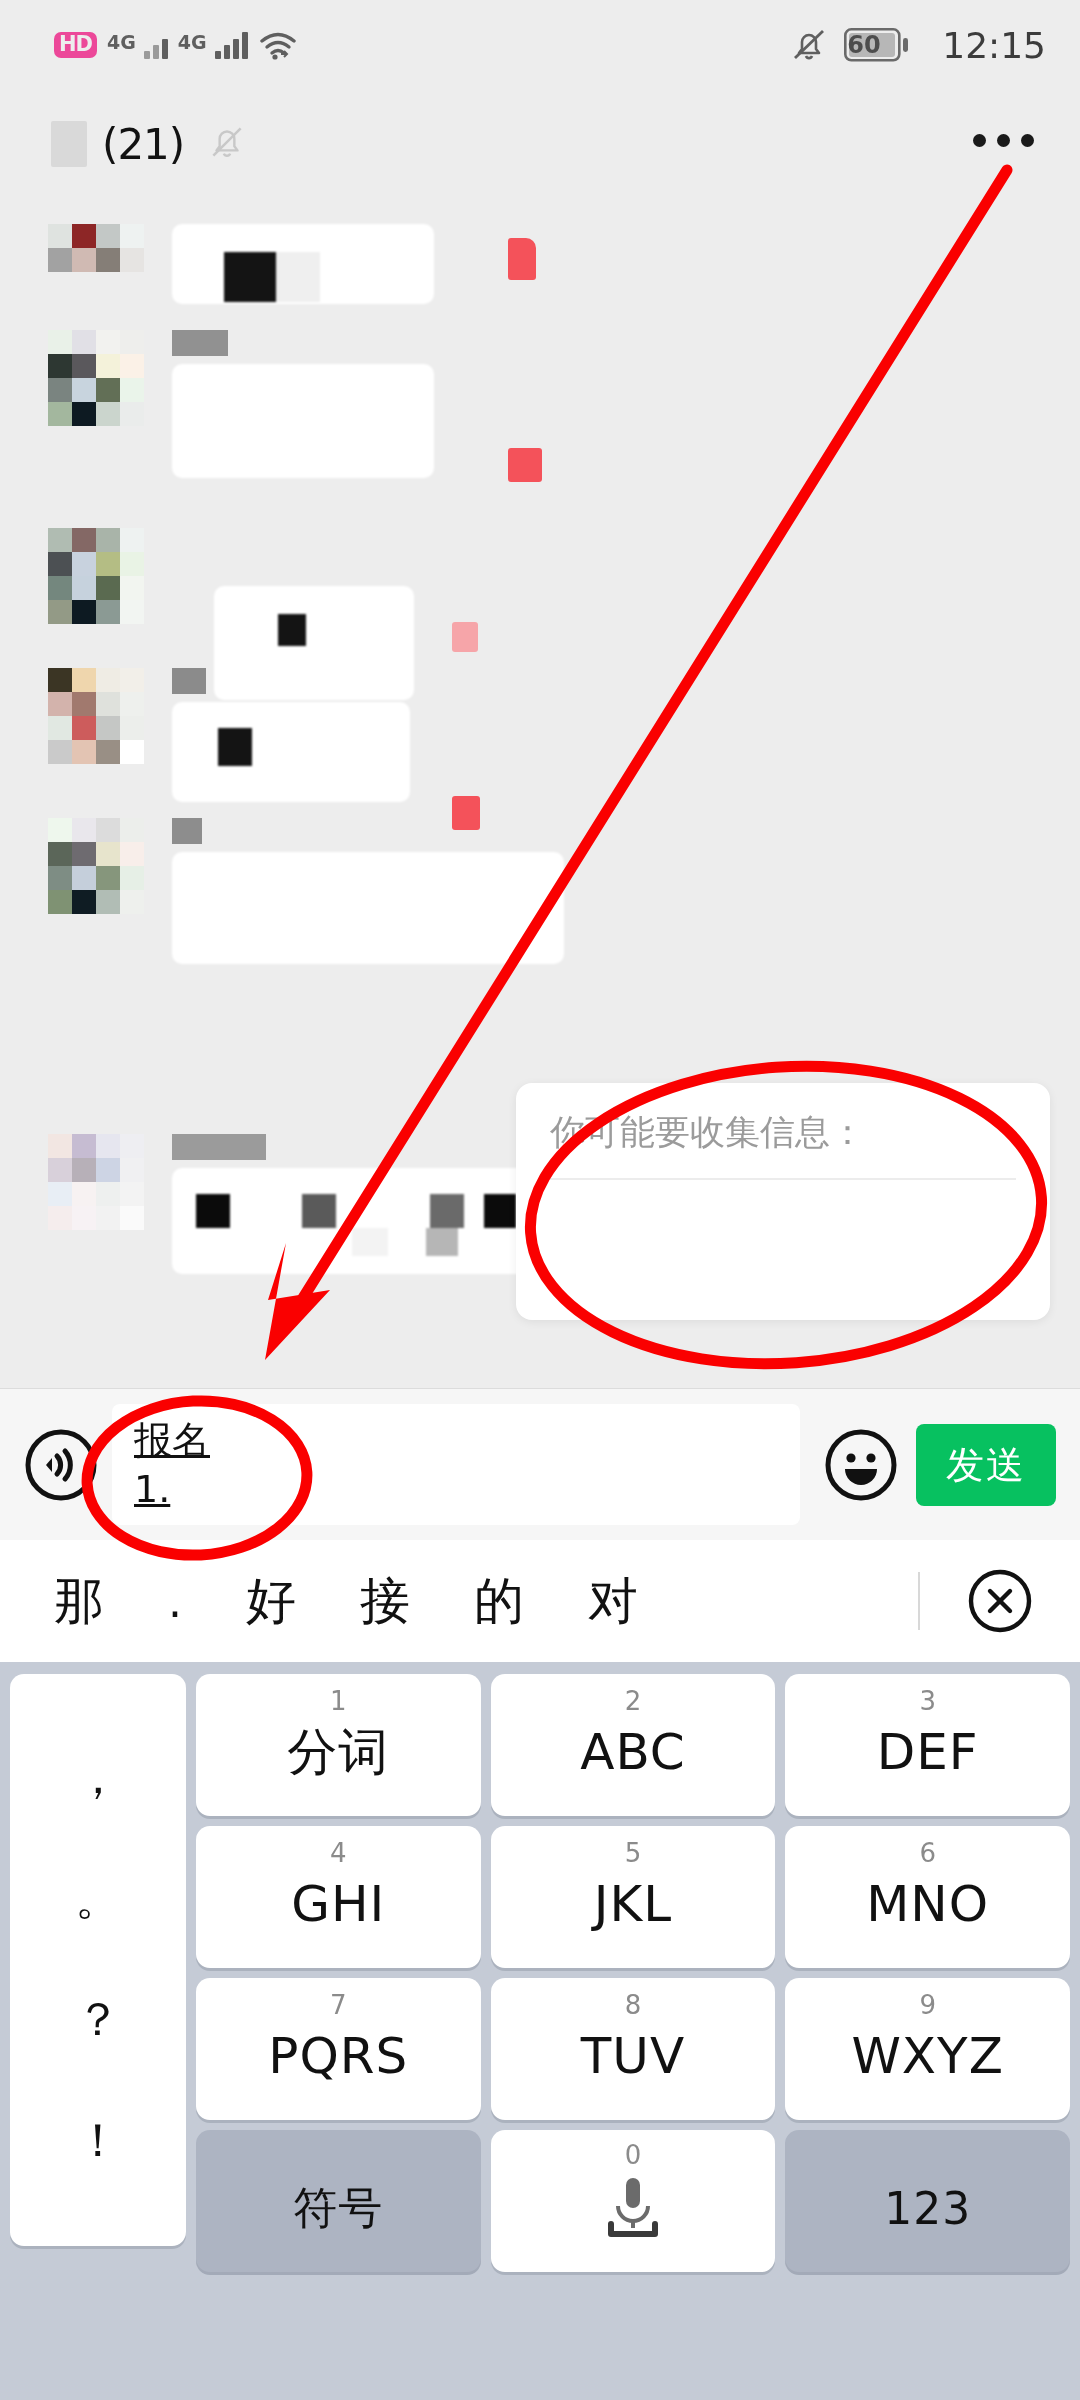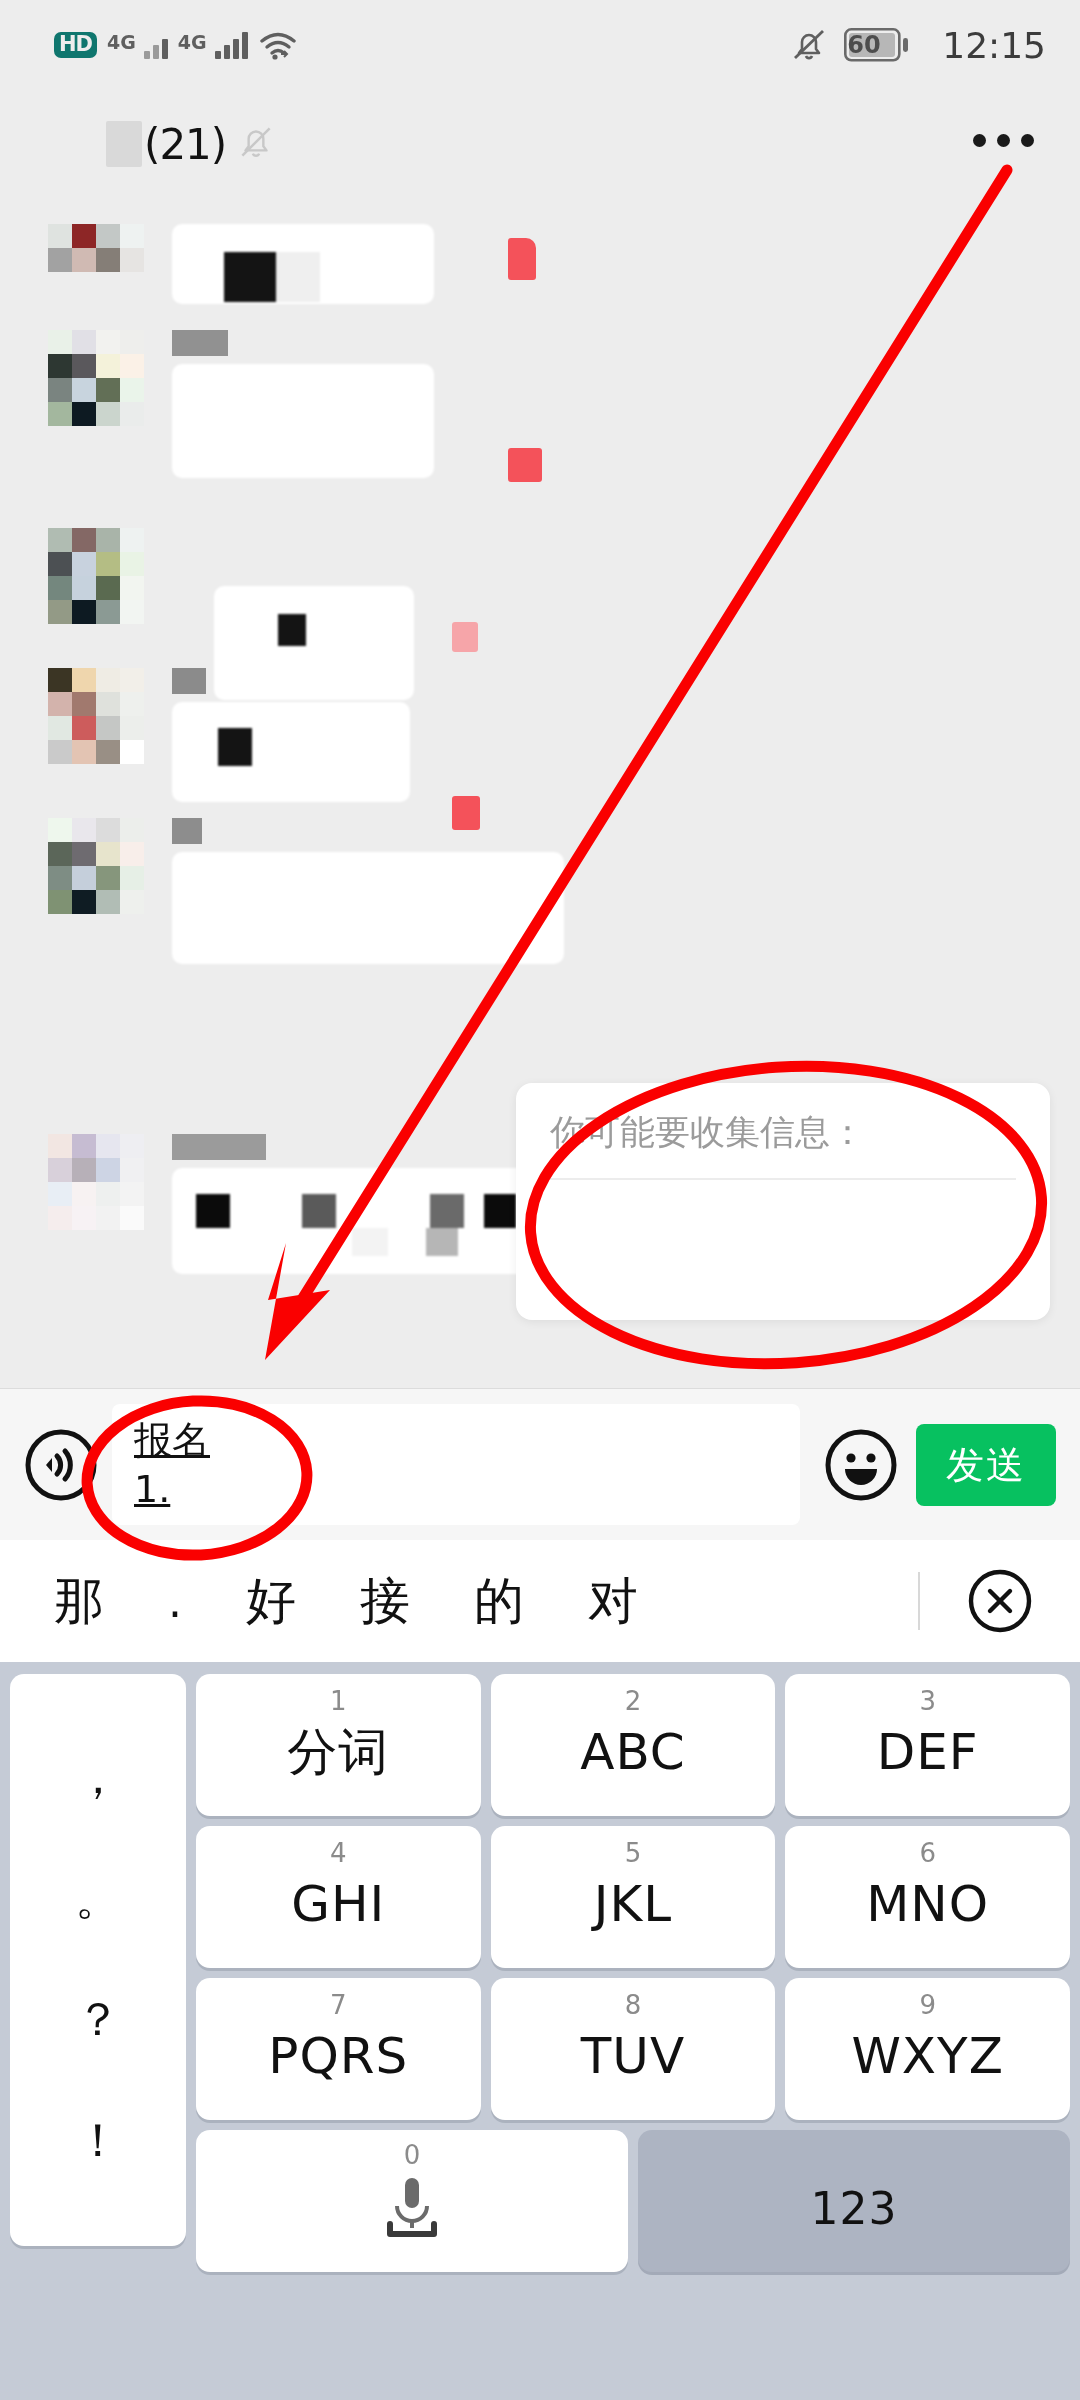--- a/index.html
+++ b/index.html
@@ -14,42 +14,42 @@
   
   .statusbar {
     position: absolute; top: 0; left: 0; width: 1080px; height: 90px;
     display: flex; align-items: center; justify-content: space-between;
     padding: 0 34px; background: #ededed;
   }
   .sb-left, .sb-right { display: flex; align-items: center; }
   .sb-left { gap: 10px; margin-left: 20px; }
   .sb-right { gap: 16px; }
   .hd-badge {
-    background: #0f766e; color: #ededed; font-size: 21px; font-weight: 700;
+    background: #ec4899; color: #ededed; font-size: 21px; font-weight: 700;
     border-radius: 7px; padding: 2px 5px 3px 5px; letter-spacing: -1px;
     line-height: 1;
   }
   .sig { display: flex; align-items: flex-end; gap: 7px; }
   .net-label { font-size: 19px; color: #5f5f5f; font-weight: 600; align-self: flex-start; margin-right:1px;}
   .bars { display: flex; align-items: flex-end; gap: 3px; height: 28px; }
   .bars i { display: block; width: 6px; background: #5f5f5f; border-radius: 1px; }
   .b1 { height: 8px; } .b2 { height: 14px; } .b3 { height: 20px; } .b4 { height: 27px; }
   .bars.dim i:nth-child(1), .bars.dim i:nth-child(2) { background: #9a9a9a; }
   .wifi { position: relative; width: 36px; height: 28px; }
   .wifi svg { display:block; }
   .bell-mute svg, .batt-wrap svg { display:block; }
   .batt-wrap { display: flex; align-items: center; }
   .clock { font-size: 36px; color: #3c3c3c; letter-spacing: 0px; }
 
   
   .chatheader {
     position: absolute; top: 90px; left: 0; width: 1080px; height: 108px;
     background: #ededed; display: flex; align-items: center;
   }
-  .hdr-title-wrap { display: flex; align-items: center; margin-left: 106px; gap: 2px; }
+  .hdr-title-wrap { display: flex; align-items: center; margin-left: 51px; gap: 15px; }
   .mosaic { display: inline-block; }
   .hdr-count { font-size: 42px; color: #121212; letter-spacing: -1px; }
   .hdr-bell { margin-left: 8px; opacity: .28; }
   .hdr-more {
     position: absolute; right: 46px; top: 44px;
     display: flex; gap: 11px; align-items: center;
   }
   .hdr-more span { width: 13px; height: 13px; border-radius: 50%; background: #1a1a1a; display:block; }
 
   
@@ -508,20 +508,23 @@
           <span class="num">8</span>
           <span class="lbl">TUV</span>
         </div>
         <div class="key">
           <span class="num">9</span>
           <span class="lbl">WXYZ</span>
         </div>
       </div>
 
       <div class="kb-lastrow">
+        <div class="key gray">
+          <span class="lbl small">符号</span>
+        </div>
         <div class="key">
           <span class="zero">0</span>
           <span style="margin-top:18px;">
             <svg width="76" height="80" viewBox="0 0 76 80">
               <rect x="31" y="10" width="14" height="30" rx="7" fill="#6b6b6b"></rect>
               <path d="M23 38 a15 15 0 0 0 30 0" stroke="#6b6b6b" stroke-width="4" fill="none"></path>
               <line x1="38" y1="52" x2="38" y2="60" stroke="#6b6b6b" stroke-width="4"></line>
               <path d="M16 56 L16 66 L60 66 L60 56" stroke="#3a3a3a" stroke-width="6" fill="none" stroke-linecap="round" stroke-linejoin="round"></path>
             </svg>
           </span>

